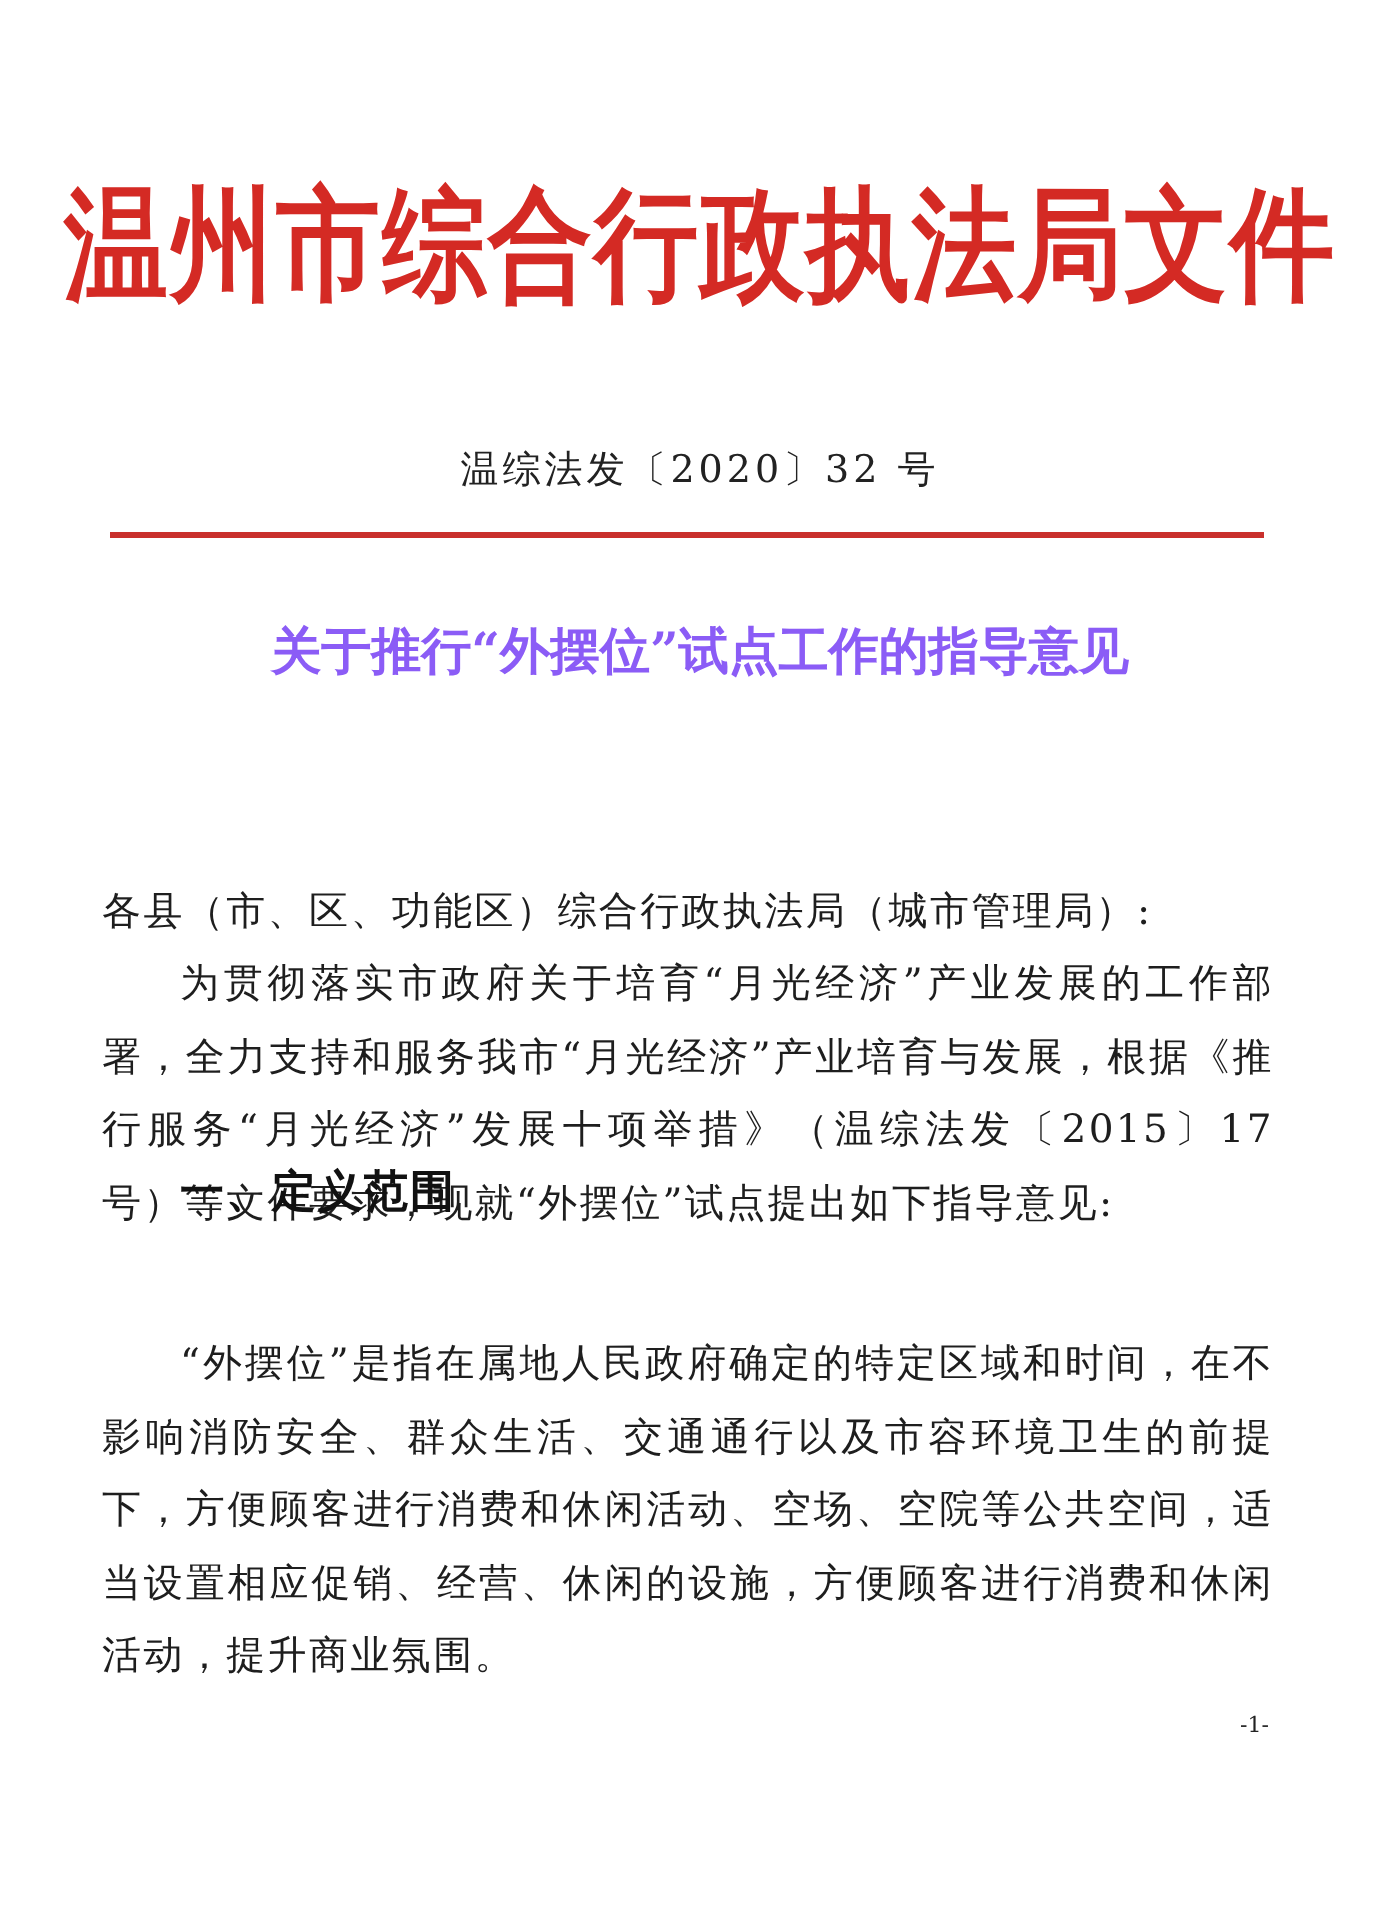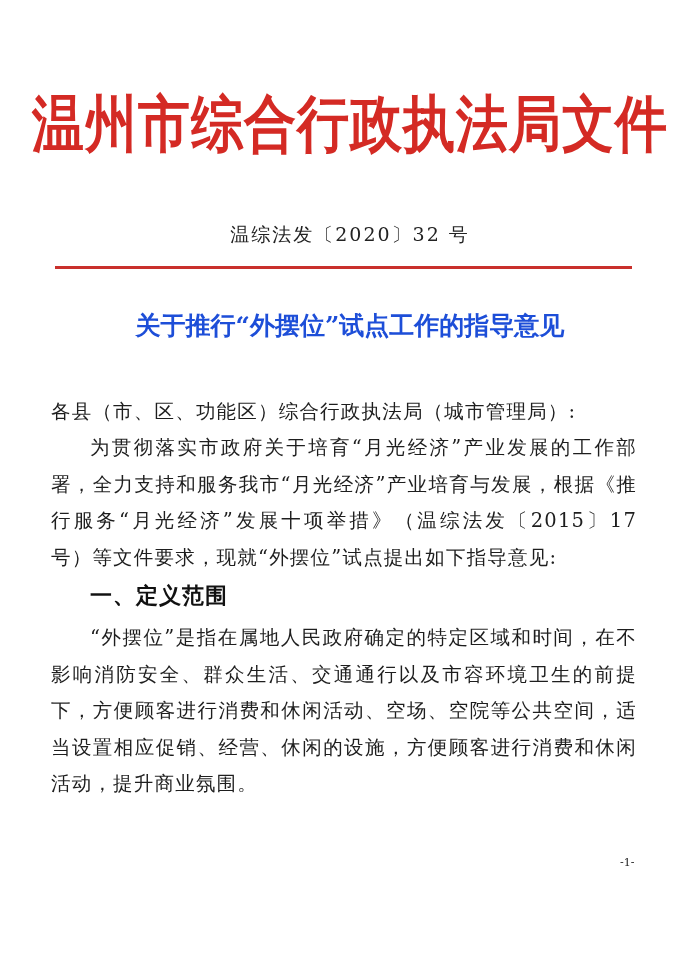--- a/index.html
+++ b/index.html
@@ -49,32 +49,33 @@
     background: #c9302c;
   }
   .doc-title {
     position: absolute;
     left: 0;
     top: 309px;
     width: 700px;
     text-align: center;
     font-size: 25px;
     font-weight: bold;
-    color: #1d4ed8;
+    color: #8b5cf6;
     letter-spacing: 0px;
   }
   .body-text {
     position: absolute;
     left: 51px;
     width: 586px;
     font-size: 19.5px;
     line-height: 36.5px;
     color: #1e1e1e;
     text-align: justify;
     letter-spacing: 1.2px;
+    margin-top: 44px;
   }
   .salutation { top: 394px; }
   .para1 { top: 430px; text-indent: 2em; }
   .section-heading {
     position: absolute;
     left: 90px;
     top: 581px;
     font-family: "DejaVu Sans", "Liberation Sans", sans-serif;
     font-size: 22px;
     font-weight: bold;

